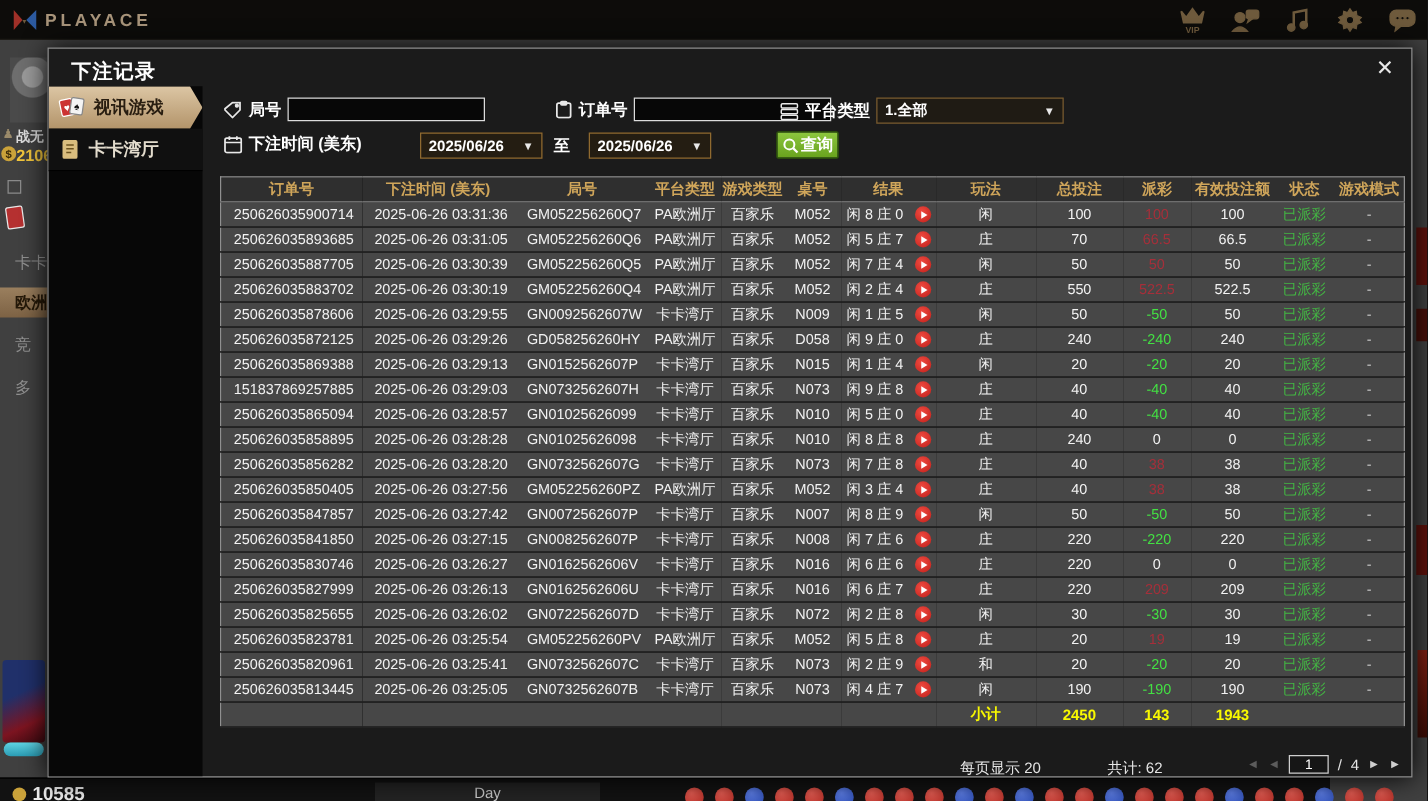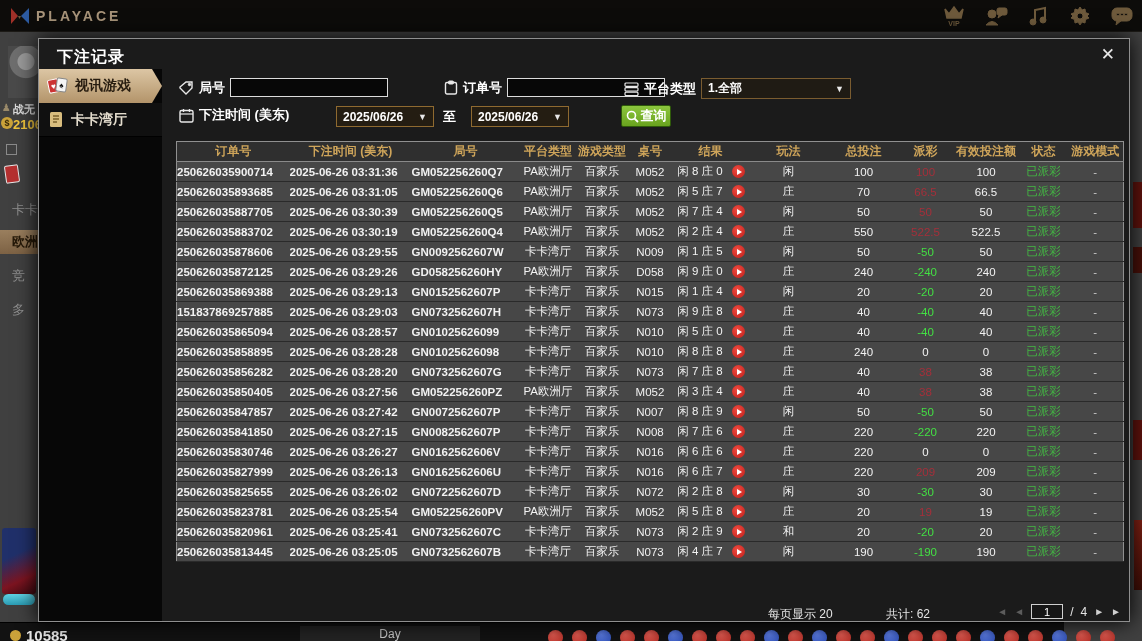--- a/index.html
+++ b/index.html
@@ -66,21 +66,21 @@
   .dd.date { width:98px; }
   .zhi { position:absolute; color:#fff; font-size:13px; font-weight:bold; }
   .search-btn { position:absolute; left:582px; top:66px; width:50px; height:22px; background:linear-gradient(#8cc63e,#69a31e); border:1px solid #2f5a0a; border-radius:2px; color:#fff; font-size:13px; font-weight:bold; display:flex; align-items:center; justify-content:center; gap:2px; cursor:pointer; }
   .search-btn svg { stroke:#fff; fill:none; }
 
   
   .table-wrap { position:absolute; left:137px; top:102px; }
   table { border-collapse:collapse; table-layout:fixed; width:947px; border:1px solid #909090; }
   th { height:20px; background:#2f2f2f; color:#cfa55a; font-size:12px; font-weight:bold; border-bottom:1px solid #8a8a8a; white-space:nowrap; overflow:hidden; }
   td { height:20px; background:#474747; color:#f2f2f2; font-size:11.5px; text-align:center; border-bottom:1px solid #2a2a2a; white-space:nowrap; overflow:hidden; }
-  td.l { text-align:left; padding-left:0;font-weight:bold; }
+  td.l { text-align:left; padding-left:10px; }
   td .pos { color:#a52f3a; }
   td .neg { color:#43e043; }
   td .status { color:#43b843; }
   td .mode { color:#c8c8c8; }
   td .sum { color:#f8f800; font-weight:bold; font-size:12px; }
   .play { display:inline-block; width:13px; height:13px; border-radius:50%; background:radial-gradient(circle at 40% 35%, #ef4a40, #c01f1a); position:relative; vertical-align:middle; cursor:pointer; }
   .play::after { content:""; position:absolute; left:5px; top:3.5px; border-left:5px solid #fff; border-top:3px solid transparent; border-bottom:3px solid transparent; }
 
   
   .pgbar { position:absolute; left:137px; top:565px; width:947px; height:18px; color:#e5e5e5; font-size:12px; }
@@ -627,20 +627,36 @@
               <td><span>N073</span></td>
               <td><span>闲 4 庄 7</span></td>
               <td><span class="play"></span></td>
               <td><span>闲</span></td>
               <td><span>190</span></td>
               <td><span class="neg">-190</span></td>
               <td><span>190</span></td>
               <td><span class="status">已派彩</span></td>
               <td><span class="mode">-</span></td>
             </tr>
+            <tr>
+              <td></td>
+              <td></td>
+              <td></td>
+              <td></td>
+              <td></td>
+              <td></td>
+              <td></td>
+              <td></td>
+              <td><span class="sum">小计</span></td>
+              <td><span class="sum">2450</span></td>
+              <td><span class="sum">143</span></td>
+              <td><span class="sum">1943</span></td>
+              <td></td>
+              <td></td>
+            </tr>
           </tbody>
       </table>
     </div>
 
     <div class="pgbar">
       <span class="pg-per">每页显示 20</span>
       <span class="pg-count">共计: 62</span>
       <span class="pager">
         <span class="arw dis">◄</span>
         <span class="arw dis">◄</span>

